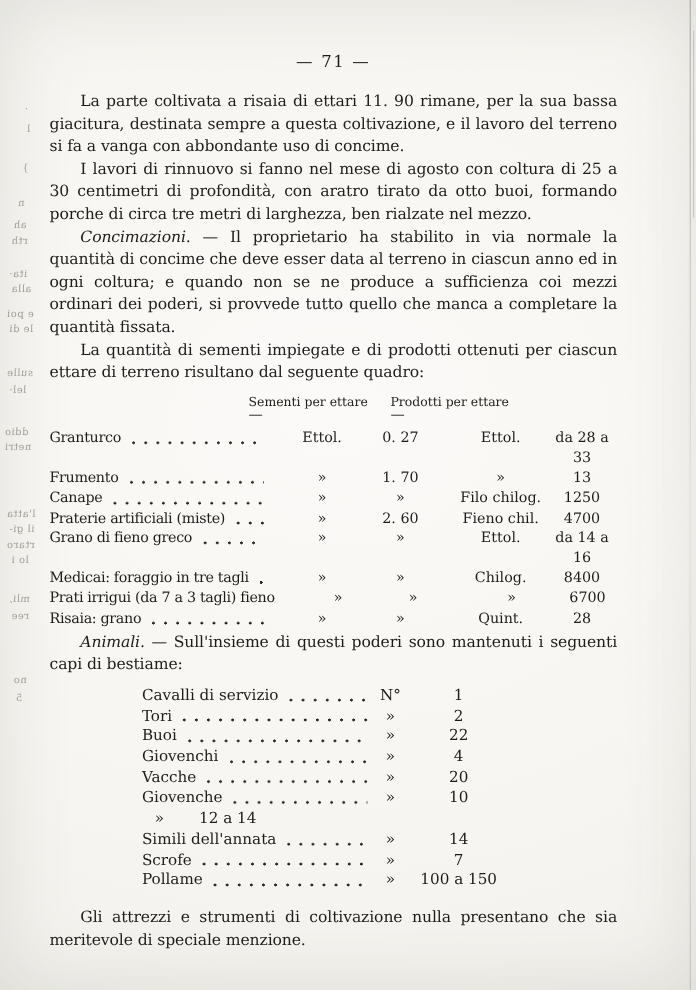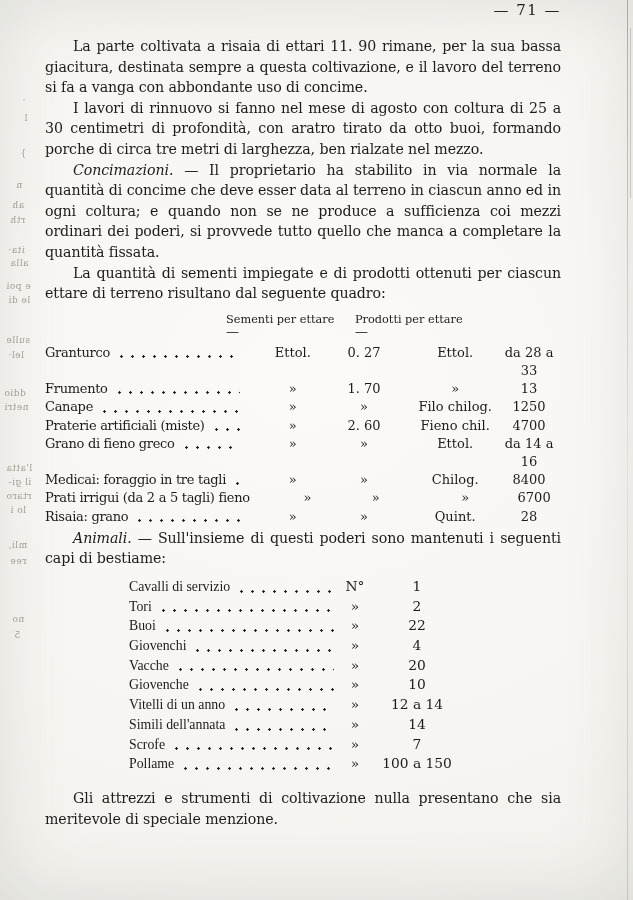--- a/index.html
+++ b/index.html
@@ -12,21 +12,21 @@
   .vignette{position:absolute;inset:0;box-shadow:inset 0 0 70px rgba(95,90,78,0.14);pointer-events:none;}
   .edge-line{position:absolute;right:5px;top:0;height:100%;width:1px;
     background:linear-gradient(to bottom, rgba(95,95,88,0.45), rgba(120,120,112,0.10) 52%, rgba(110,110,102,0.28));}
   .edge-line2{position:absolute;right:2px;top:28px;height:170px;width:1px;background:rgba(90,90,84,0.25);}
 
   .frag{position:absolute;font-size:9px;color:#a39e95;transform:scaleX(-1);
     filter:blur(0.45px);letter-spacing:0.5px;white-space:nowrap;}
 
   .content{position:absolute;left:45px;top:0;width:516px;}
 
-  .page-header{text-align:right;font-size:15px;letter-spacing:1.5px;line-height:20px;}
+  .page-header{margin-top:46px;text-align:center;font-size:15px;letter-spacing:1.5px;line-height:20px;}
 
   .para{font-size:14.2px;line-height:20.6px;text-align:justify;text-indent:28px;margin:0;letter-spacing:-0.1px;}
   .para.first{margin-top:16px;}
   .lead{font-style:italic;}
 
   
   .crops{margin-top:6px;font-size:13px;}
   .crops-headers{position:relative;height:34px;font-size:11.3px;color:#23221f;}
   .col-head{position:absolute;width:168px;text-align:left;top:4px;line-height:12px;}
   .col-head .dash{line-height:11px;font-size:13px;}
@@ -41,21 +41,21 @@
   .c-semunit{width:48px;text-align:center;}
   .c-semval{width:50px;text-align:center;}
   .c-prod{width:160px;display:flex;}
   .c-produnit{width:84px;text-align:center;}
   .c-prodval{flex:1;text-align:center;}
 
   
   .animali-para{margin-top:2px;}
   .animals{margin-top:8px;margin-left:84px;width:352px;font-size:13.8px;}
   .arow{display:flex;line-height:18.7px;align-items:baseline;}
-  .a-label{width:210px;display:flex;align-items:flex-start;white-space:nowrap;font-family:Liberation Serif, serif;}
+  .a-label{width:210px;display:flex;align-items:flex-start;white-space:nowrap;}
   .a-unit{width:32px;text-align:center;}
   .a-val{width:92px;text-align:center;}
 
   .closing{margin-top:14px;}
 </style>
 </head>
 <body>
 
 <div class="vignette"></div>
 <div class="edge-line"></div>
@@ -206,21 +206,21 @@
           <span class="c-semunit">»</span>
           <span class="c-semval">»</span>
           <span class="c-prod">
             <span class="c-produnit">Chilog.</span>
             <span class="c-prodval">8400</span>
           </span>
         </div>
 
         <div class="crow">
           <span class="c-label">
-            <span class="txt">Prati irrigui (da 2 a 5 tagli) fieno</span>
+            <span class="txt">Prati irrigui (da 7 a 3 tagli) fieno</span>
             <span class="leader"></span>
           </span>
           <span class="c-semunit">»</span>
           <span class="c-semval">»</span>
           <span class="c-prod">
             <span class="c-produnit">»</span>
             <span class="c-prodval">6700</span>
           </span>
         </div>
 
@@ -291,24 +291,20 @@
       <div class="arow">
         <span class="a-label">
           <span>Giovenche</span>
           <span class="leader"></span>
         </span>
         <span class="a-unit">»</span>
         <span class="a-val">10</span>
       </div>
 
       <div class="arow">
-        <span class="a-label">
-          <span>Vitelli di un anno</span>
-          <span class="leader"></span>
-        </span>
         <span class="a-unit">»</span>
         <span class="a-val">12 a 14</span>
       </div>
 
       <div class="arow">
         <span class="a-label">
           <span>Simili dell'annata</span>
           <span class="leader"></span>
         </span>
         <span class="a-unit">»</span>

